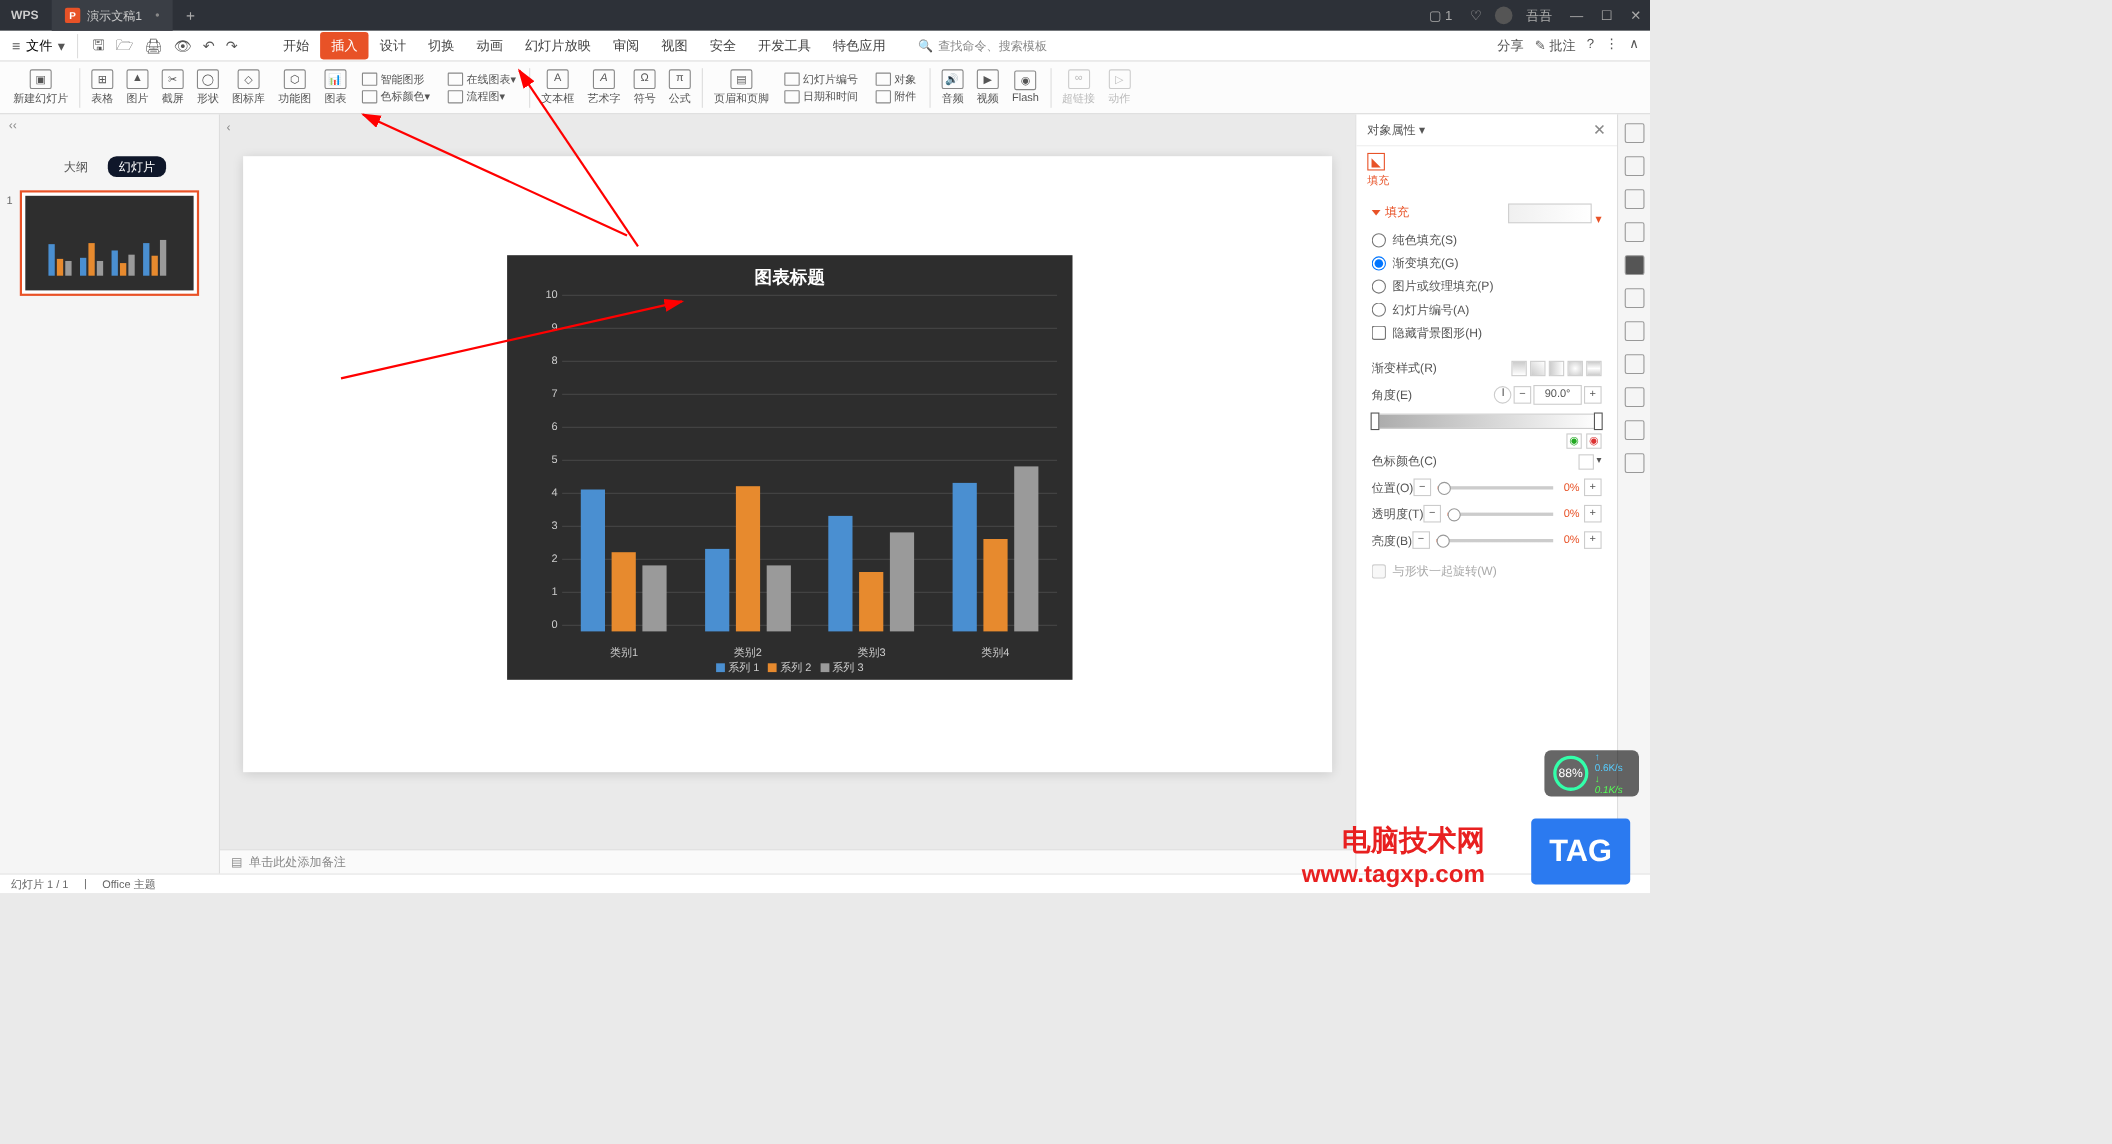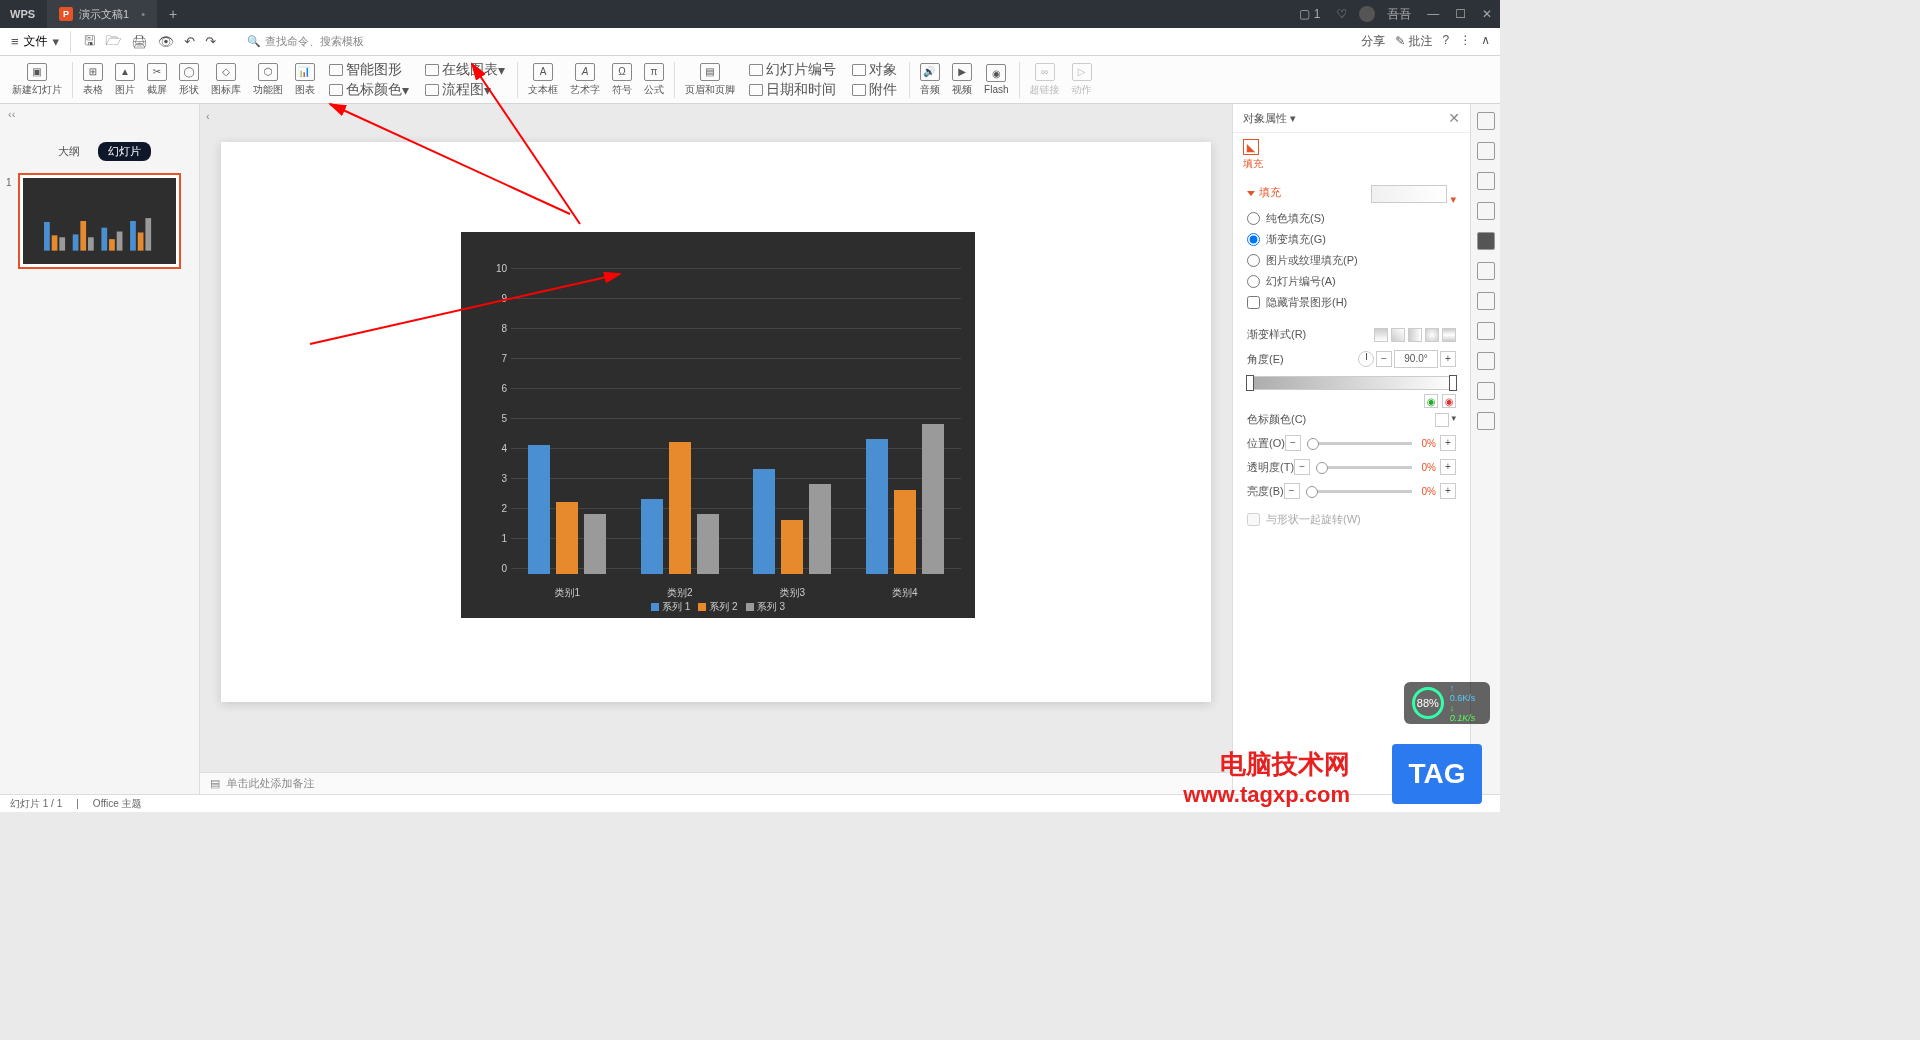--- a/index.html
+++ b/index.html
@@ -18,21 +18,21 @@
 .menubar .micon { padding: 0 5px; color: #555; font-size: 13px; cursor: pointer; }
 .menubar .tabs { display: flex; margin-left: 20px; }
 .menubar .tabs span { padding: 4px 10px; cursor: pointer; color: #444; }
 .menubar .tabs span.active { background: #e85227; color: #fff; border-radius: 3px; }
 .menubar .search { margin-left: 20px; color: #888; font-size: 11px; display: flex; align-items: center; }
 .menubar .rightactions { margin-left: auto; padding-right: 10px; color: #555; font-size: 12px; display:flex; gap: 10px; }
 .ribbon { height: 48px; background: #fcfcfc; border-bottom: 1px solid #d5d5d5; display: flex; align-items: center; font-size: 10px; color: #555; padding: 0 6px; }
 .ribbon .rbtn { display: flex; flex-direction: column; align-items: center; justify-content: center; padding: 2px 6px; cursor: pointer; height: 42px; }
 .ribbon .rbtn .ricon { width: 20px; height: 18px; border: 1px solid #888; border-radius: 2px; margin-bottom: 2px; display:flex; align-items:center; justify-content:center; font-size:10px; }
 .ribbon .sep { width: 1px; height: 36px; background: #ddd; margin: 0 4px; }
-.ribbon .rsmall { display: flex; align-items: center; padding: 0 4px; font-size: 14px; color: #555; cursor: pointer; }
+.ribbon .rsmall { display: flex; align-items: center; padding: 0 4px; font-size: 10px; color: #555; cursor: pointer; }
 .ribbon .rsmall .smicon { width:14px; height:12px; border:1px solid #888; margin-right:3px; border-radius:1px; }
 .ribbon .rcol { display:flex; flex-direction:column; gap:2px; justify-content:center; height:42px; padding:0 4px; }
 .main { display: flex; height: calc(100% - 122px); }
 .sidepanel { width: 200px; background: #f5f5f5; border-right: 1px solid #ddd; display: flex; flex-direction: column; }
 .sidepanel .tabs2 { display: flex; justify-content: center; padding: 6px; font-size: 11px; gap: 8px; }
 .sidepanel .tabs2 .tb { padding: 2px 10px; border-radius: 8px; cursor: pointer; color:#555;margin-top:12px; }
 .sidepanel .tabs2 .tb.active { background: #0f172a; color: #fff; }
 .sidepanel .thumb { margin: 6px 18px; border: 2px solid #e85227; background: #fff; padding: 3px; position: relative; }
 .sidepanel .thumb .num { position: absolute; left: -14px; top: 2px; font-size: 10px; color: #666; }
 .sidepanel .thumb .mini { height: 86px; background: #2e2e2e; position:relative; }
@@ -111,20 +111,33 @@
     <span class="micon">▾</span>
   </div>
   <div class="mgroup" style="border-left:1px solid #ddd; padding-left:8px;">
     <span class="micon">🖫</span>
     <span class="micon">🗁</span>
     <span class="micon">🖨</span>
     <span class="micon">👁</span>
     <span class="micon">↶</span>
     <span class="micon">↷</span>
   </div>
+  <div class="tabs">
+    <span>开始</span>
+    <span class="active">插入</span>
+    <span>设计</span>
+    <span>切换</span>
+    <span>动画</span>
+    <span>幻灯片放映</span>
+    <span>审阅</span>
+    <span>视图</span>
+    <span>安全</span>
+    <span>开发工具</span>
+    <span>特色应用</span>
+  </div>
   <div class="search">
     <span style="margin-right:4px;">🔍</span>
     <span>查找命令、搜索模板</span>
   </div>
   <div class="rightactions">
     <span>分享</span>
     <span>✎ <span>批注</span></span>
     <span>?</span>
     <span>⋮</span>
     <span>∧</span>
@@ -269,20 +282,21 @@
             </g>
           </svg>
       </div>
     </div>
   </div>
 
   <div class="canvas">
     <div style="position:absolute; left:6px; top:6px; color:#888; font-size:11px;">‹</div>
     <div class="slide">
       <div class="chartbox">
+        <div class="chart-title">图表标题</div>
         <div class="chart-area" id="chart-area">
             <div class="gridline" style="top: 300px;"></div>
             <div class="ylabel" style="top: 300px;">0</div>
             <div class="gridline" style="top: 270px;"></div>
             <div class="ylabel" style="top: 270px;">1</div>
             <div class="gridline" style="top: 240px;"></div>
             <div class="ylabel" style="top: 240px;">2</div>
             <div class="gridline" style="top: 210px;"></div>
             <div class="ylabel" style="top: 210px;">3</div>
             <div class="gridline" style="top: 180px;"></div>

